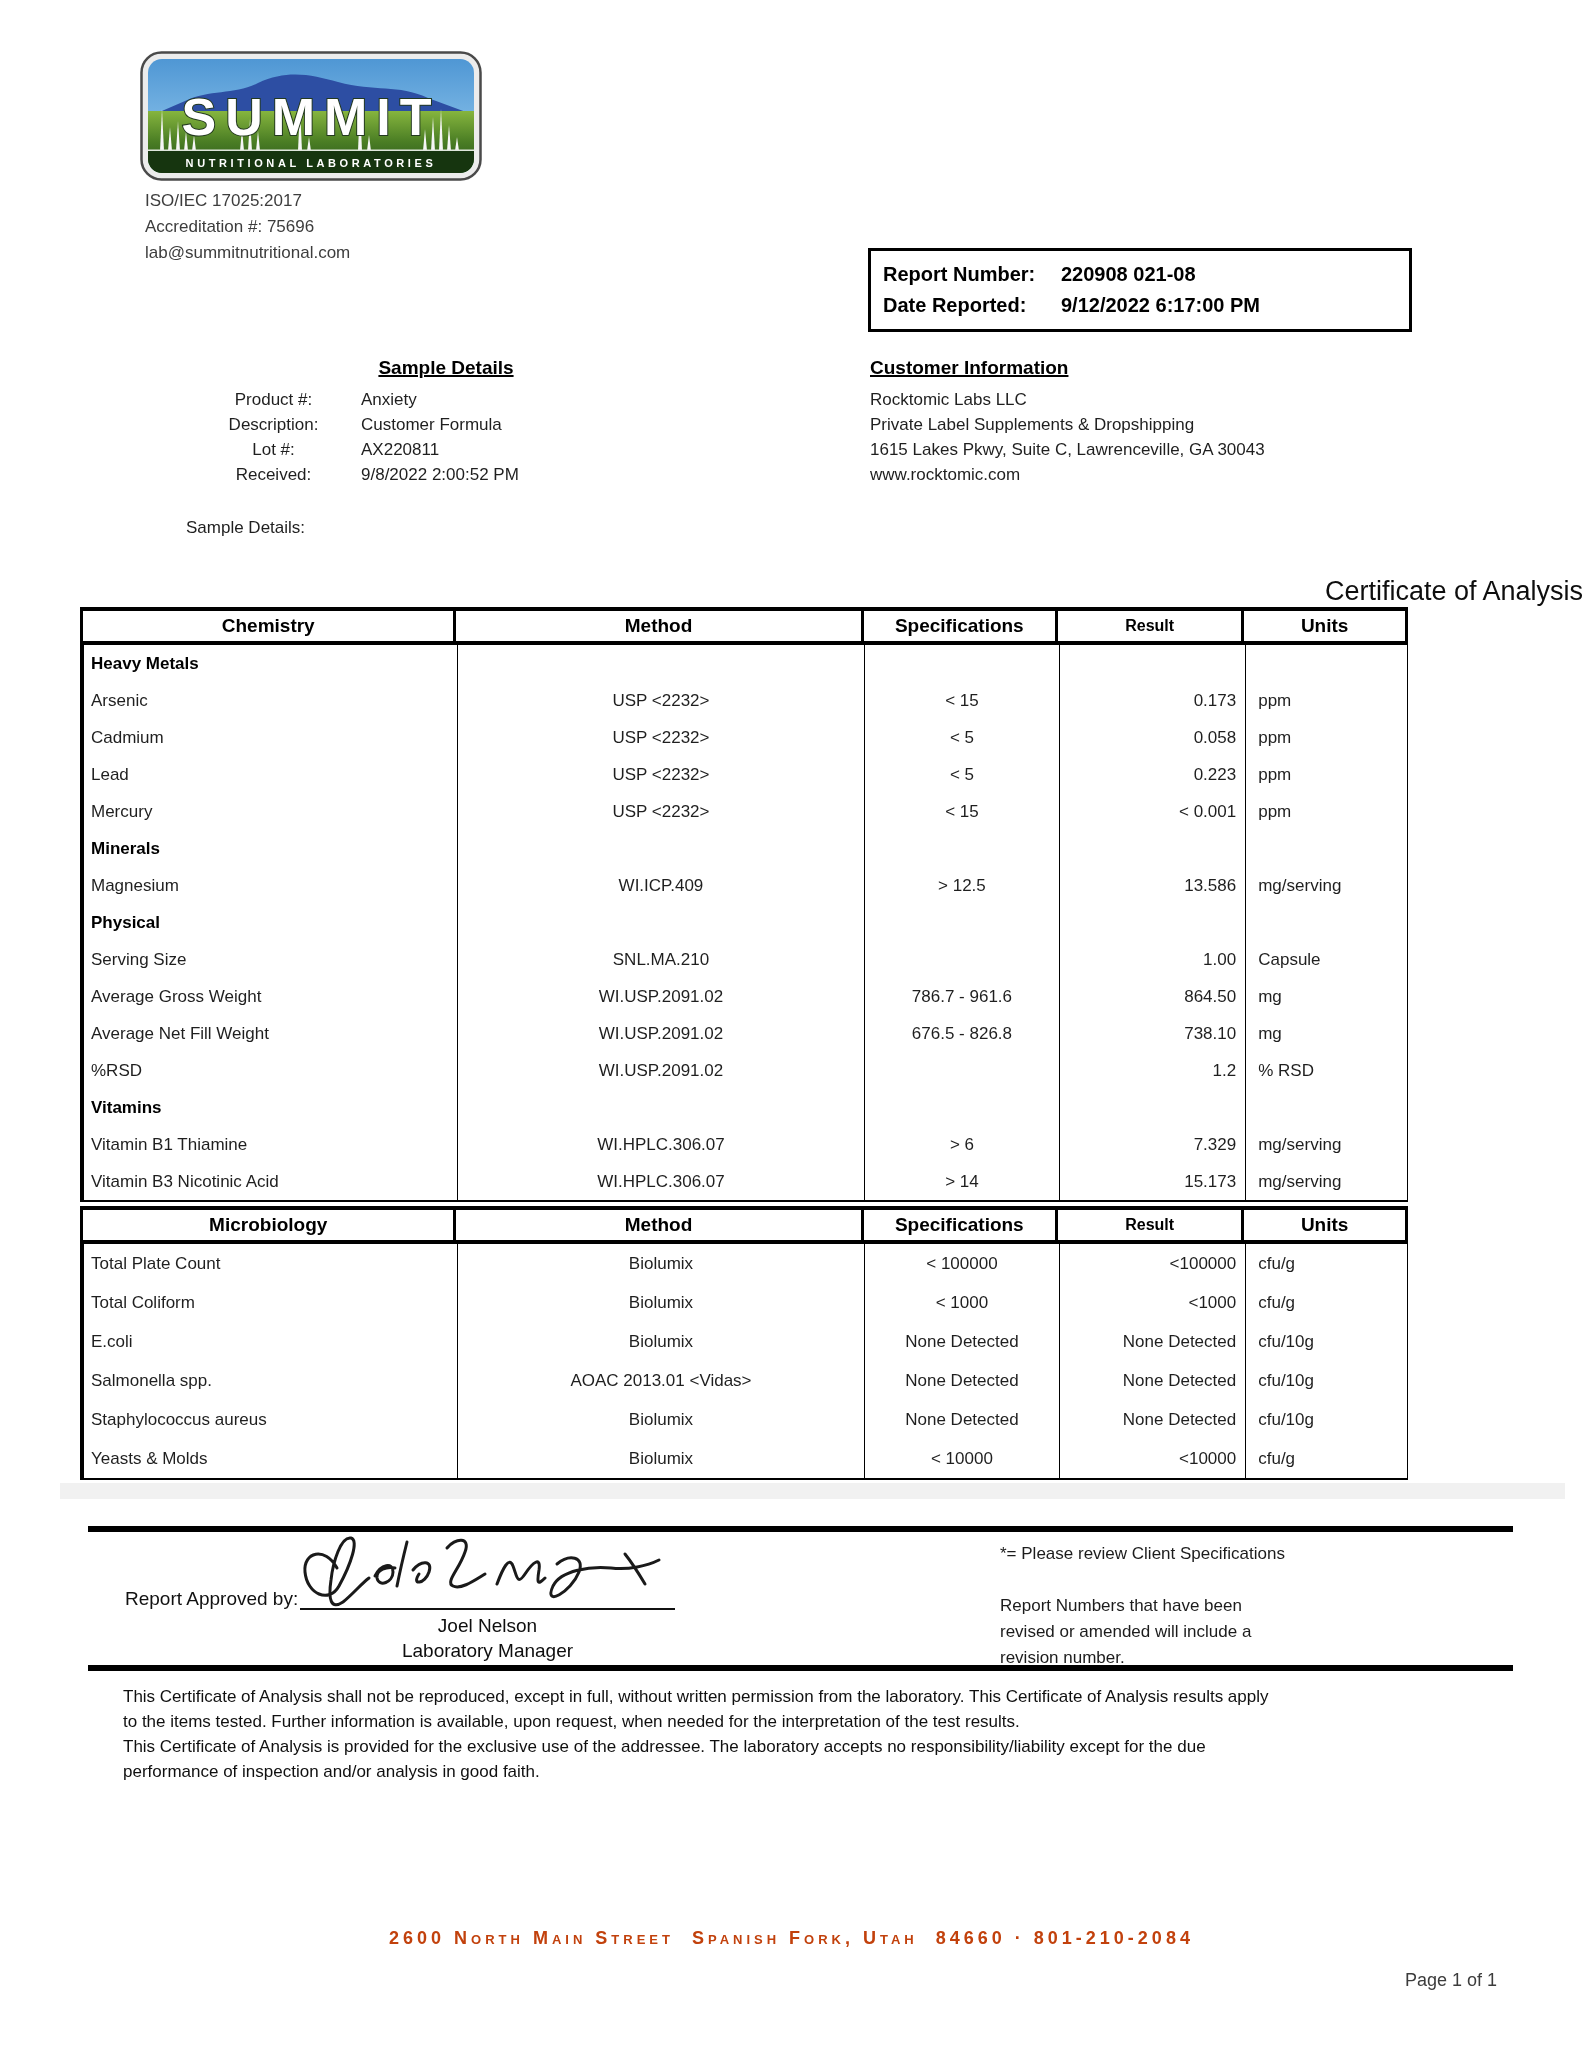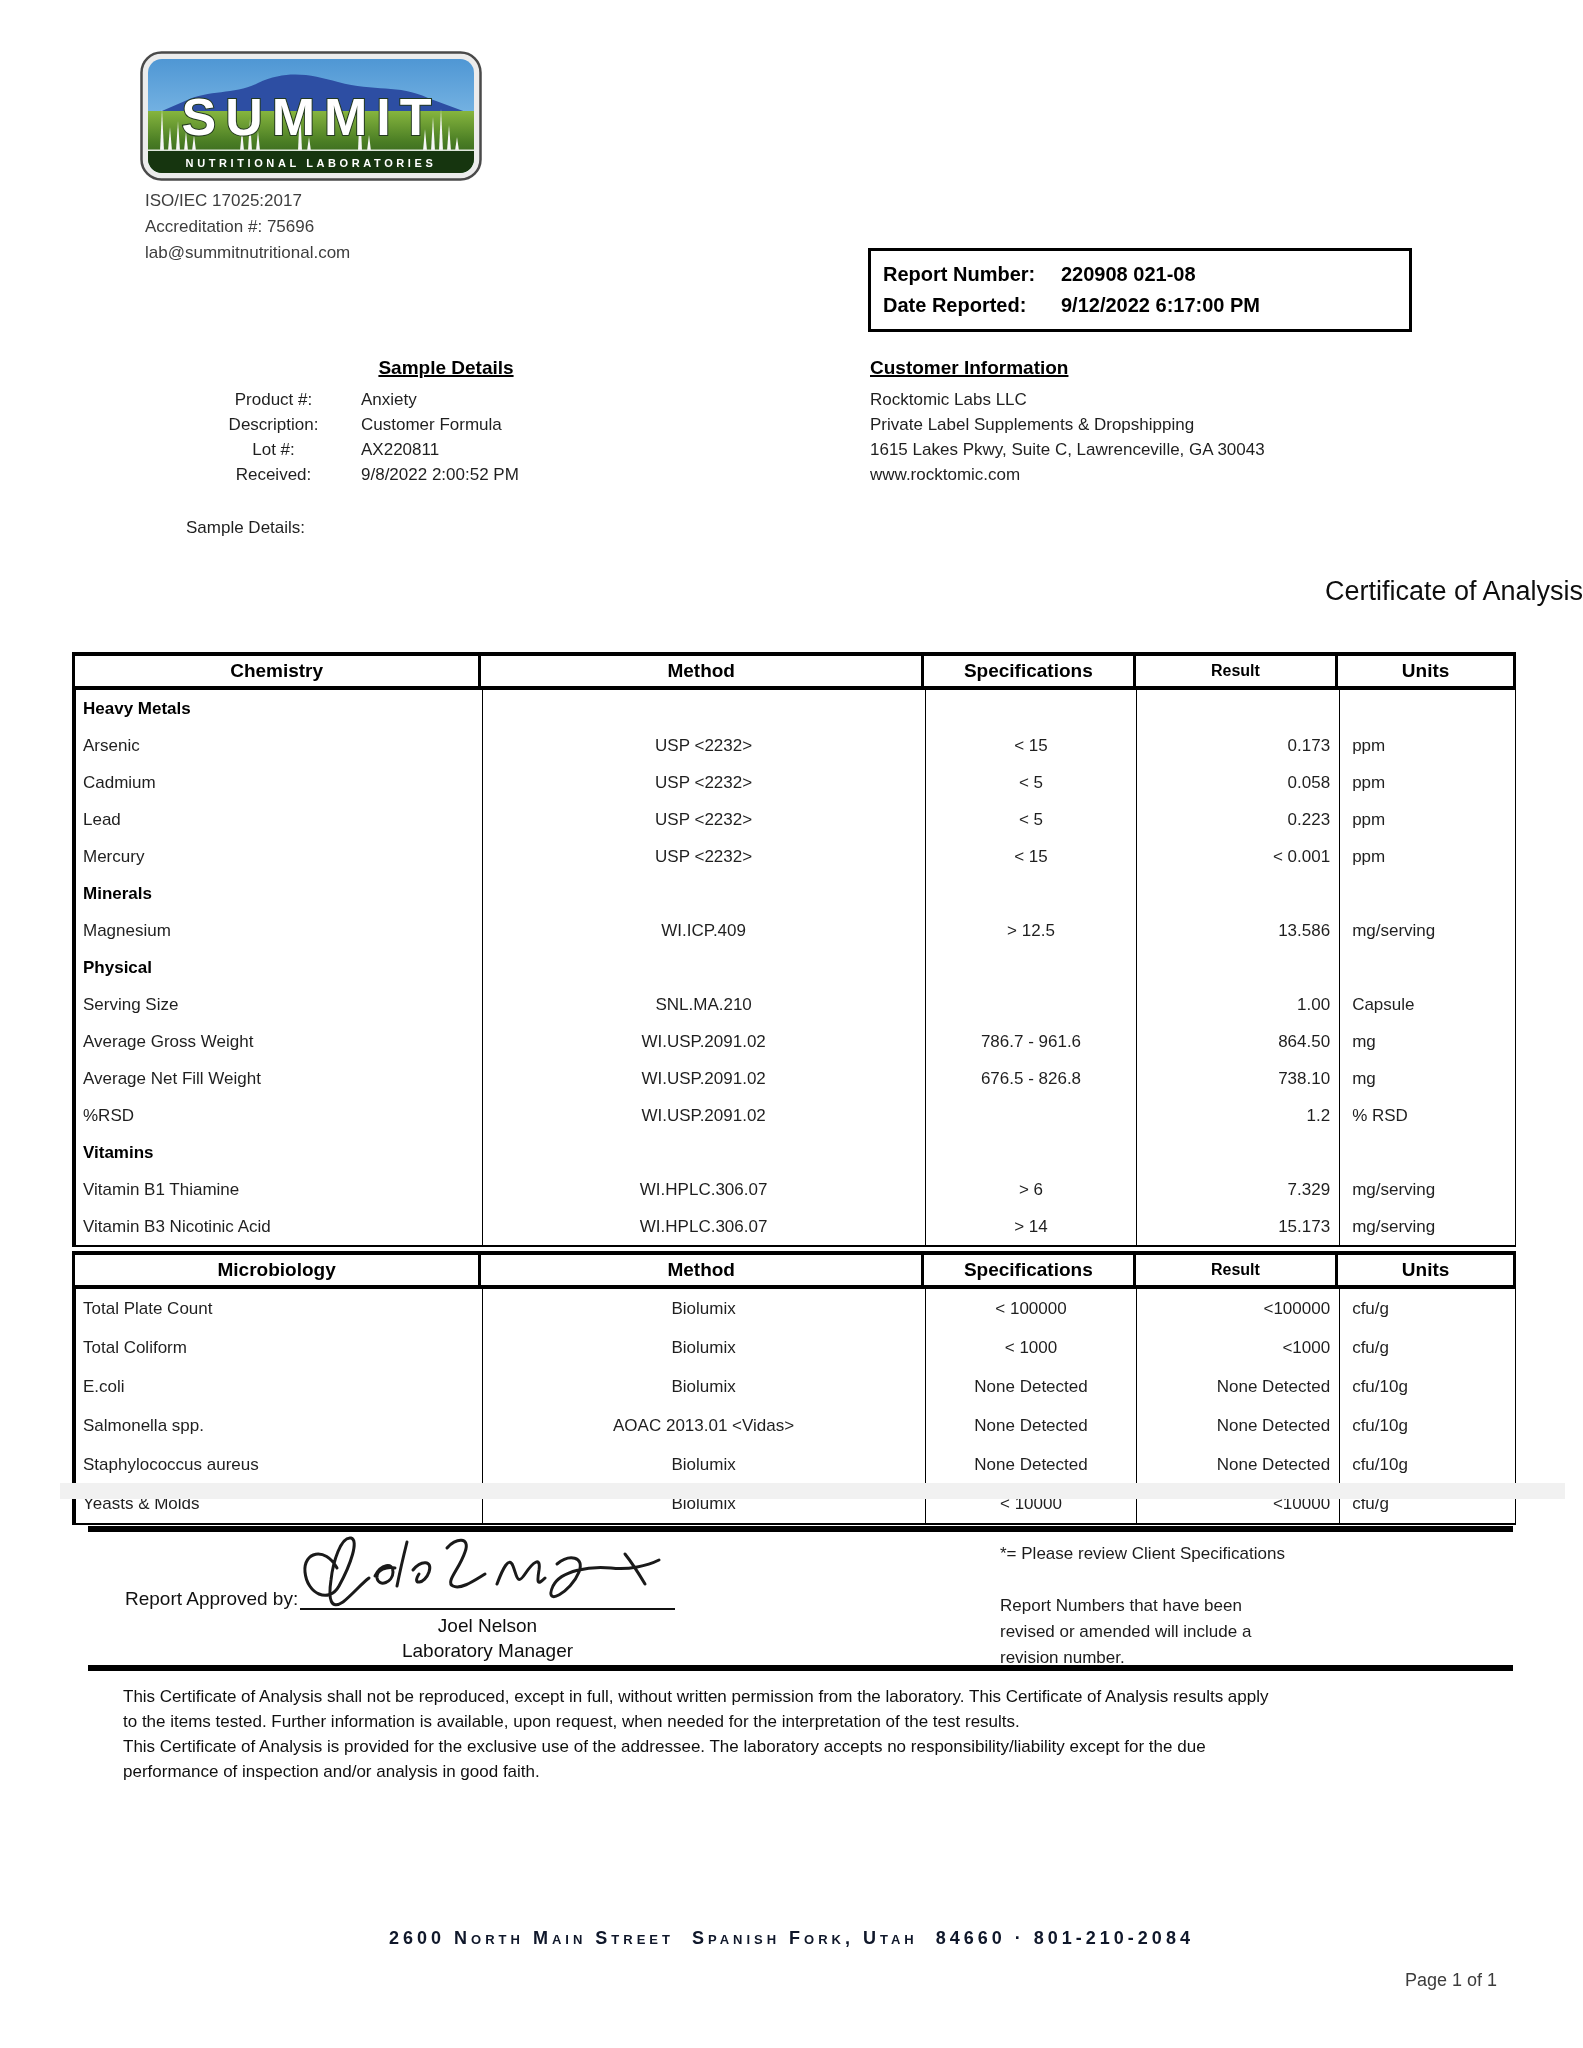--- a/index.html
+++ b/index.html
@@ -25,21 +25,21 @@
   .kv .k { width:175px; }
   #sample-extra { left:186px; top:518px; font-size:17px; }
   #customer { left:870px; top:357px; width:600px; font-size:17px; }
   #customer .lines { margin-top:8px; line-height:25px; }
 
   
   #coa-title { left:0; top:576px; width:1583px; text-align:right;
     font-size:27px; font-weight:500; color:#0e0e0e; }
 
   
-  .coa-table { left:72px; width:1444px;margin-top:45px; }
+  .coa-table { left:80px; width:1328px; }
   #chem-table { top:607px; }
   #micro-table { top:1206px; }
   .thead { display:grid; grid-template-columns:28.25% 30.8% 14.7% 14.1% 12.15%;
     border-top:4px solid #000; border-bottom:4px solid #000;
     border-left:3px solid #000; border-right:3px solid #000; height:38px; }
   .thead .hcell { display:flex; align-items:center; justify-content:center;
     font-weight:bold; font-size:19px; color:#000; border-right:3px solid #000; }
   .thead .hcell:last-child { border-right:none; }
   .thead .hcell.small { font-size:16px; }
   .tbody { border-left:4px solid #000000; border-right:1px solid #000; border-bottom:2px solid #000; }
@@ -68,21 +68,21 @@
 
   #star-note { left:1000px; top:1544px; font-size:17px; color:#1c1c1c; }
   #revision-note { left:1000px; top:1593px; font-size:17px; line-height:26px;
     color:#1c1c1c; white-space:pre-line; }
 
   #disclaimer { left:123px; top:1684px; width:1345px; font-size:17px;
     line-height:25px; color:#101010; white-space:pre-line; }
 
   
   #footer-address { left:0; top:1928px; width:1583px; text-align:center;
-    font-size:18px; font-weight:bold; letter-spacing:4px; color:#0f172a;
+    font-size:18px; font-weight:bold; letter-spacing:4px; color:#c2410c;
     font-variant-caps:small-caps; white-space:pre; }
   #page-num { left:1405px; top:1970px; font-size:18px; color:#3c3c3c; }
 </style>
 </head>
 <body>
 
 <svg id="logo" class="abs" viewBox="0 0 342 130" xmlns="http://www.w3.org/2000/svg">
   <defs>
     <linearGradient id="sky" x1="0" y1="0" x2="0" y2="1">
       <stop offset="0" stop-color="#4f97d4"></stop>

